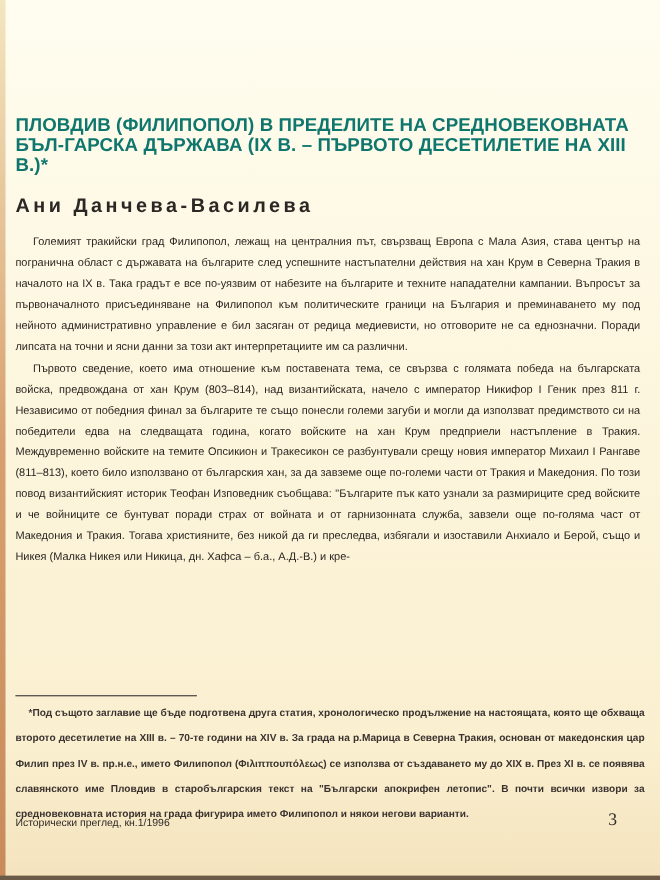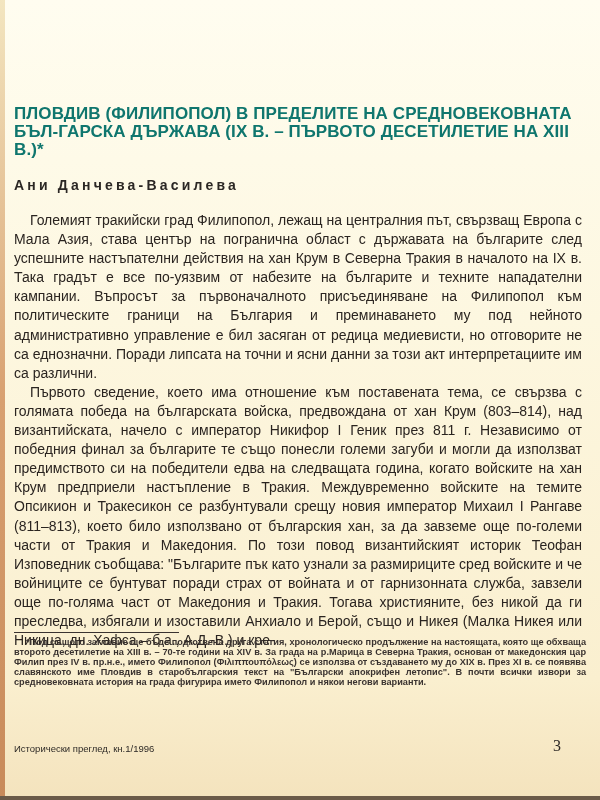--- a/index.html
+++ b/index.html
@@ -17,33 +17,33 @@
       position: absolute; left: 0; bottom: 0; width: 600px; height: 4px;
       background: #6b5a48;
     }
     .title {
       position: absolute; left: 14px; top: 105px; width: 575px;
       font-size: 17px; font-weight: bold; line-height: 18px; letter-spacing: 0.1px;
       color: #0f766e;
     }
     .author {
       position: absolute; left: 14px; top: 177px;
-      font-size: 14px; font-weight: bold; letter-spacing: 3.2px; color: #2b2724;
+      font-size: 18px; font-weight: bold; letter-spacing: 3.2px; color: #2b2724;
     }
     .body-text {
       position: absolute; left: 14px; top: 211px; width: 568px;
-      font-size: 14px; line-height: 19.1px; text-align: justify; color: #2a2420;
+      font-size: 10px; line-height: 19.1px; text-align: justify; color: #2a2420;
     }
     .body-text p { margin: 0; text-indent: 16px; }
     .footnote-rule {
       position: absolute; left: 14px; top: 632px; width: 165px; height: 1px; background: #3a3330;
     }
     .footnote {
       position: absolute; left: 14px; top: 637px; width: 572px;
-      font-size: 9.2px; line-height: 10px; text-align: justify; font-weight: bold; color: #3a3330;
+      font-size: 9.2px; line-height: 23px; text-align: justify; font-weight: bold; color: #3a3330;
     }
     .footnote p { margin: 0; text-indent: 12px; }
     .journal {
       position: absolute; left: 14px; top: 743px;
       font-size: 9.5px; font-weight: normal; color: #2e2a26;
     }
     .page-number {
       position: absolute; left: 553px; top: 737px;
       font-family: "Liberation Serif", serif; font-size: 16px; color: #2e2a26;
     }

